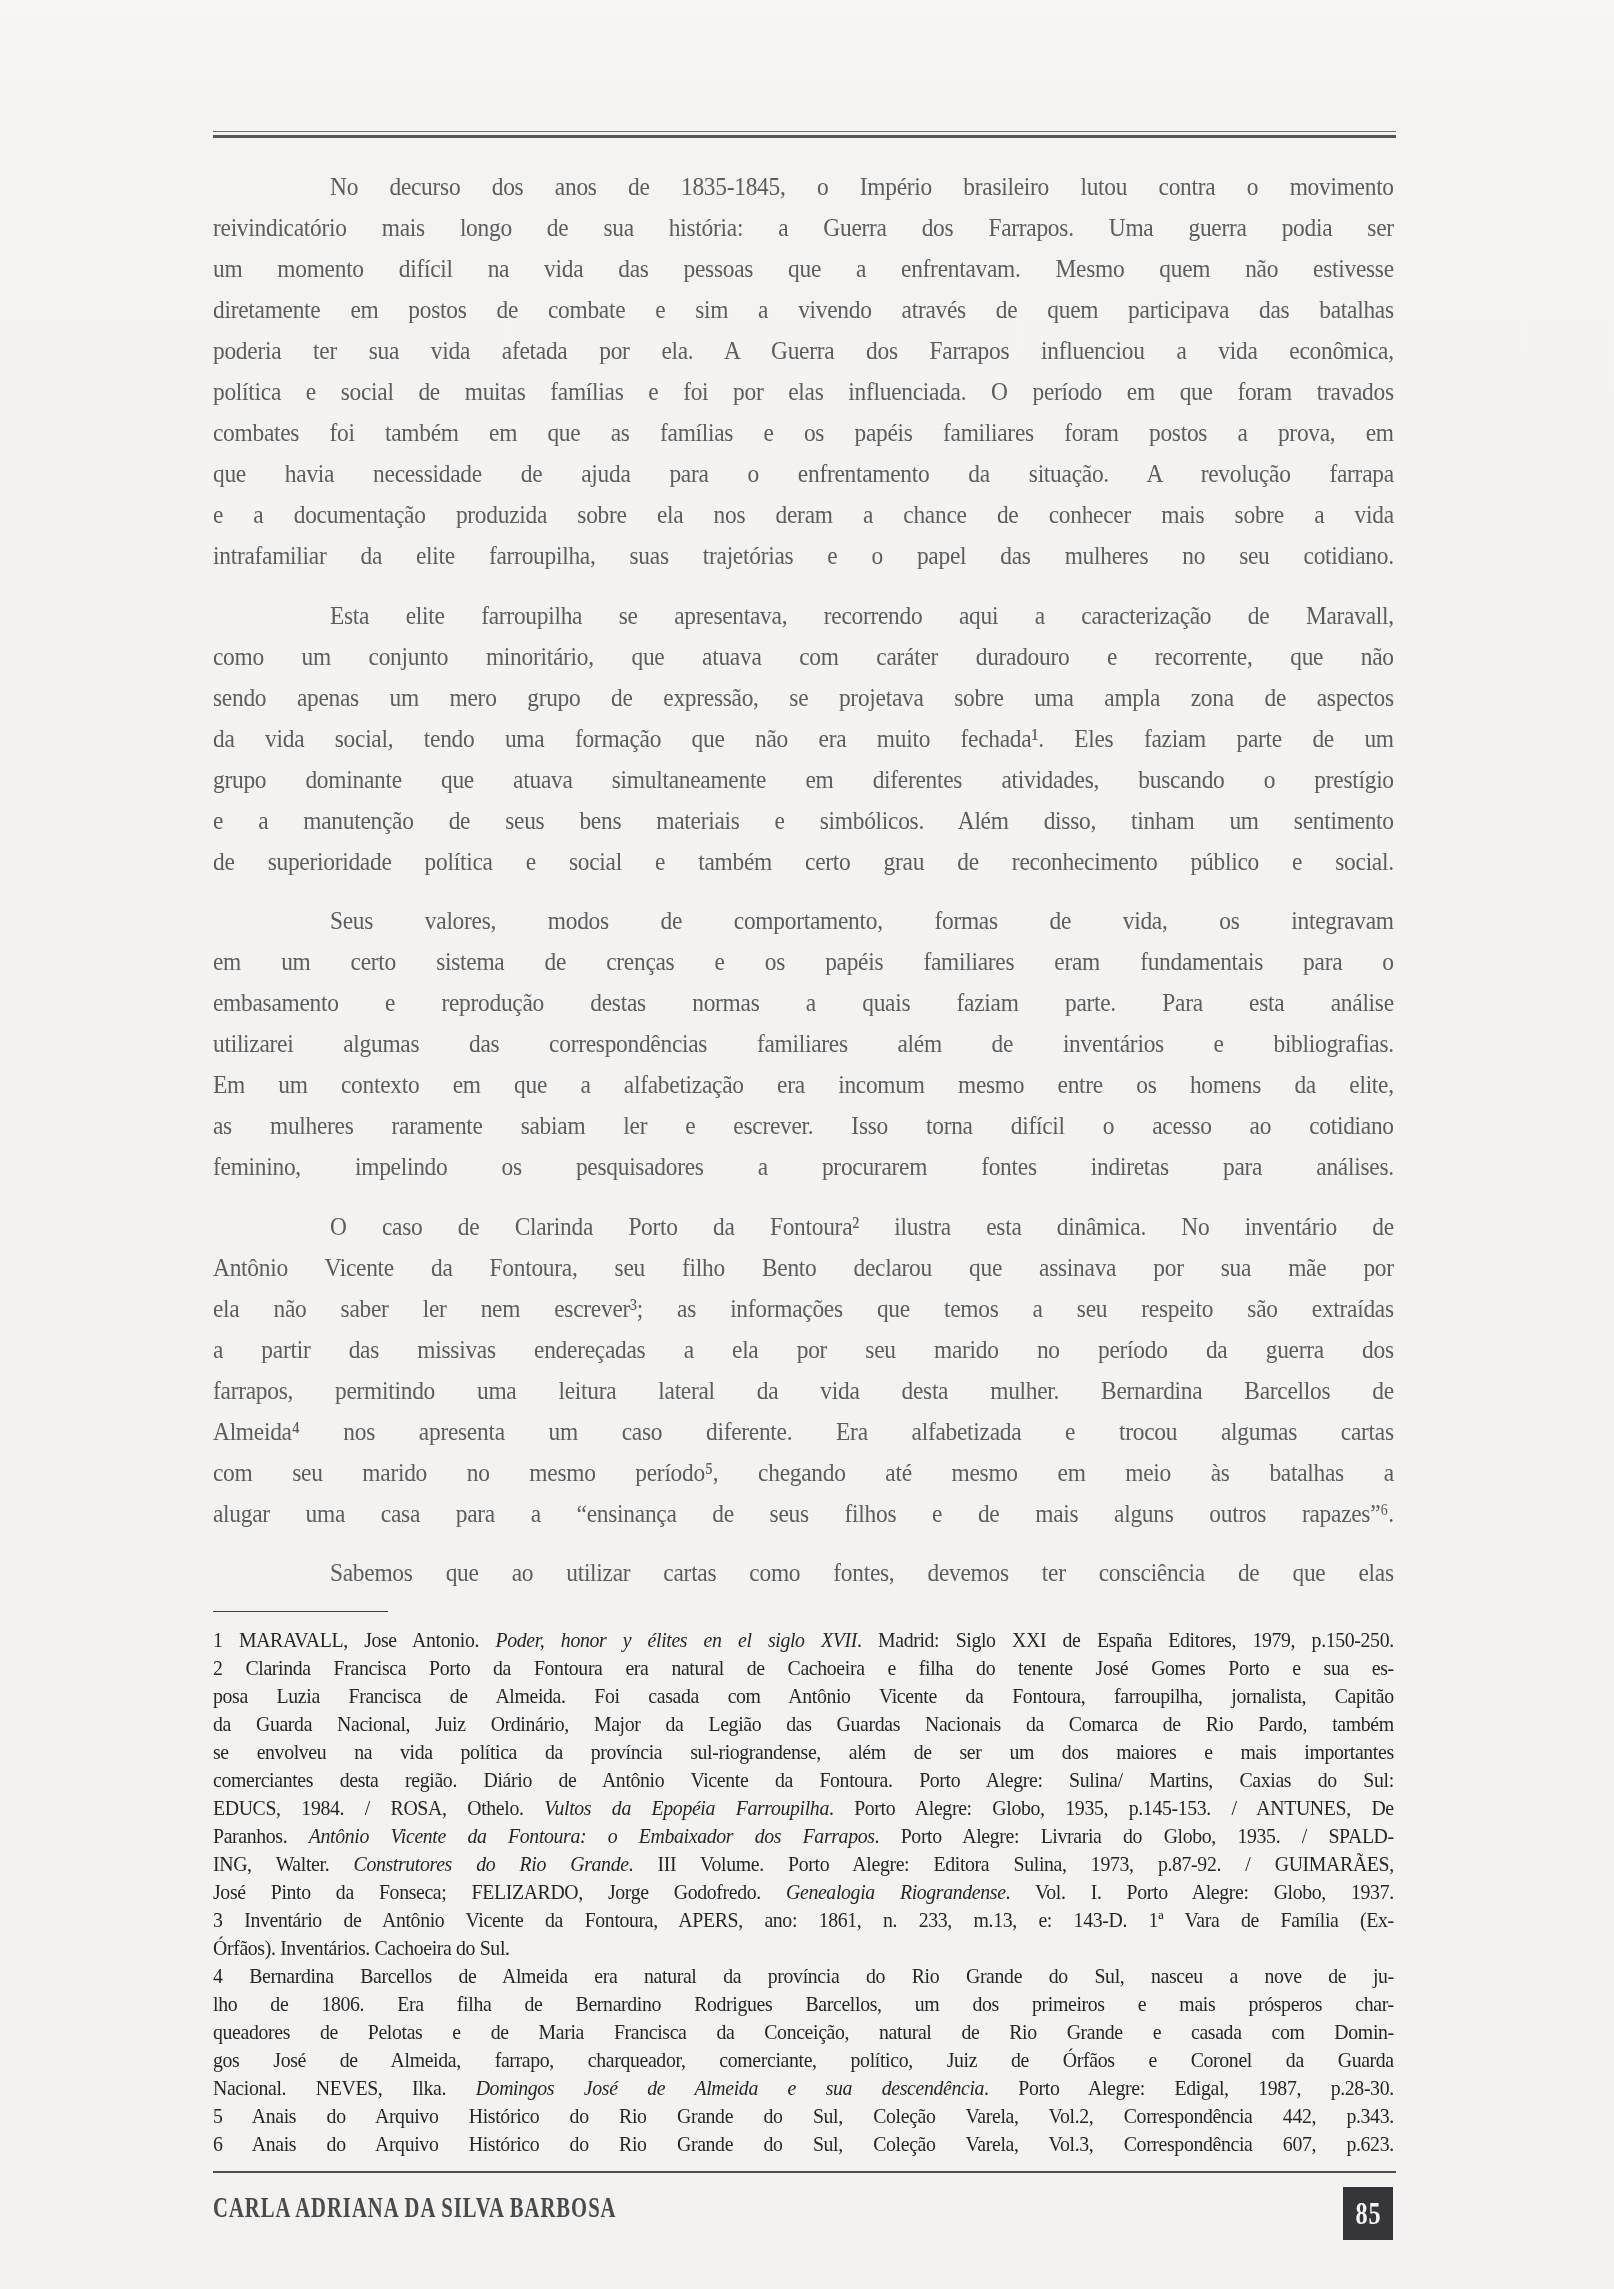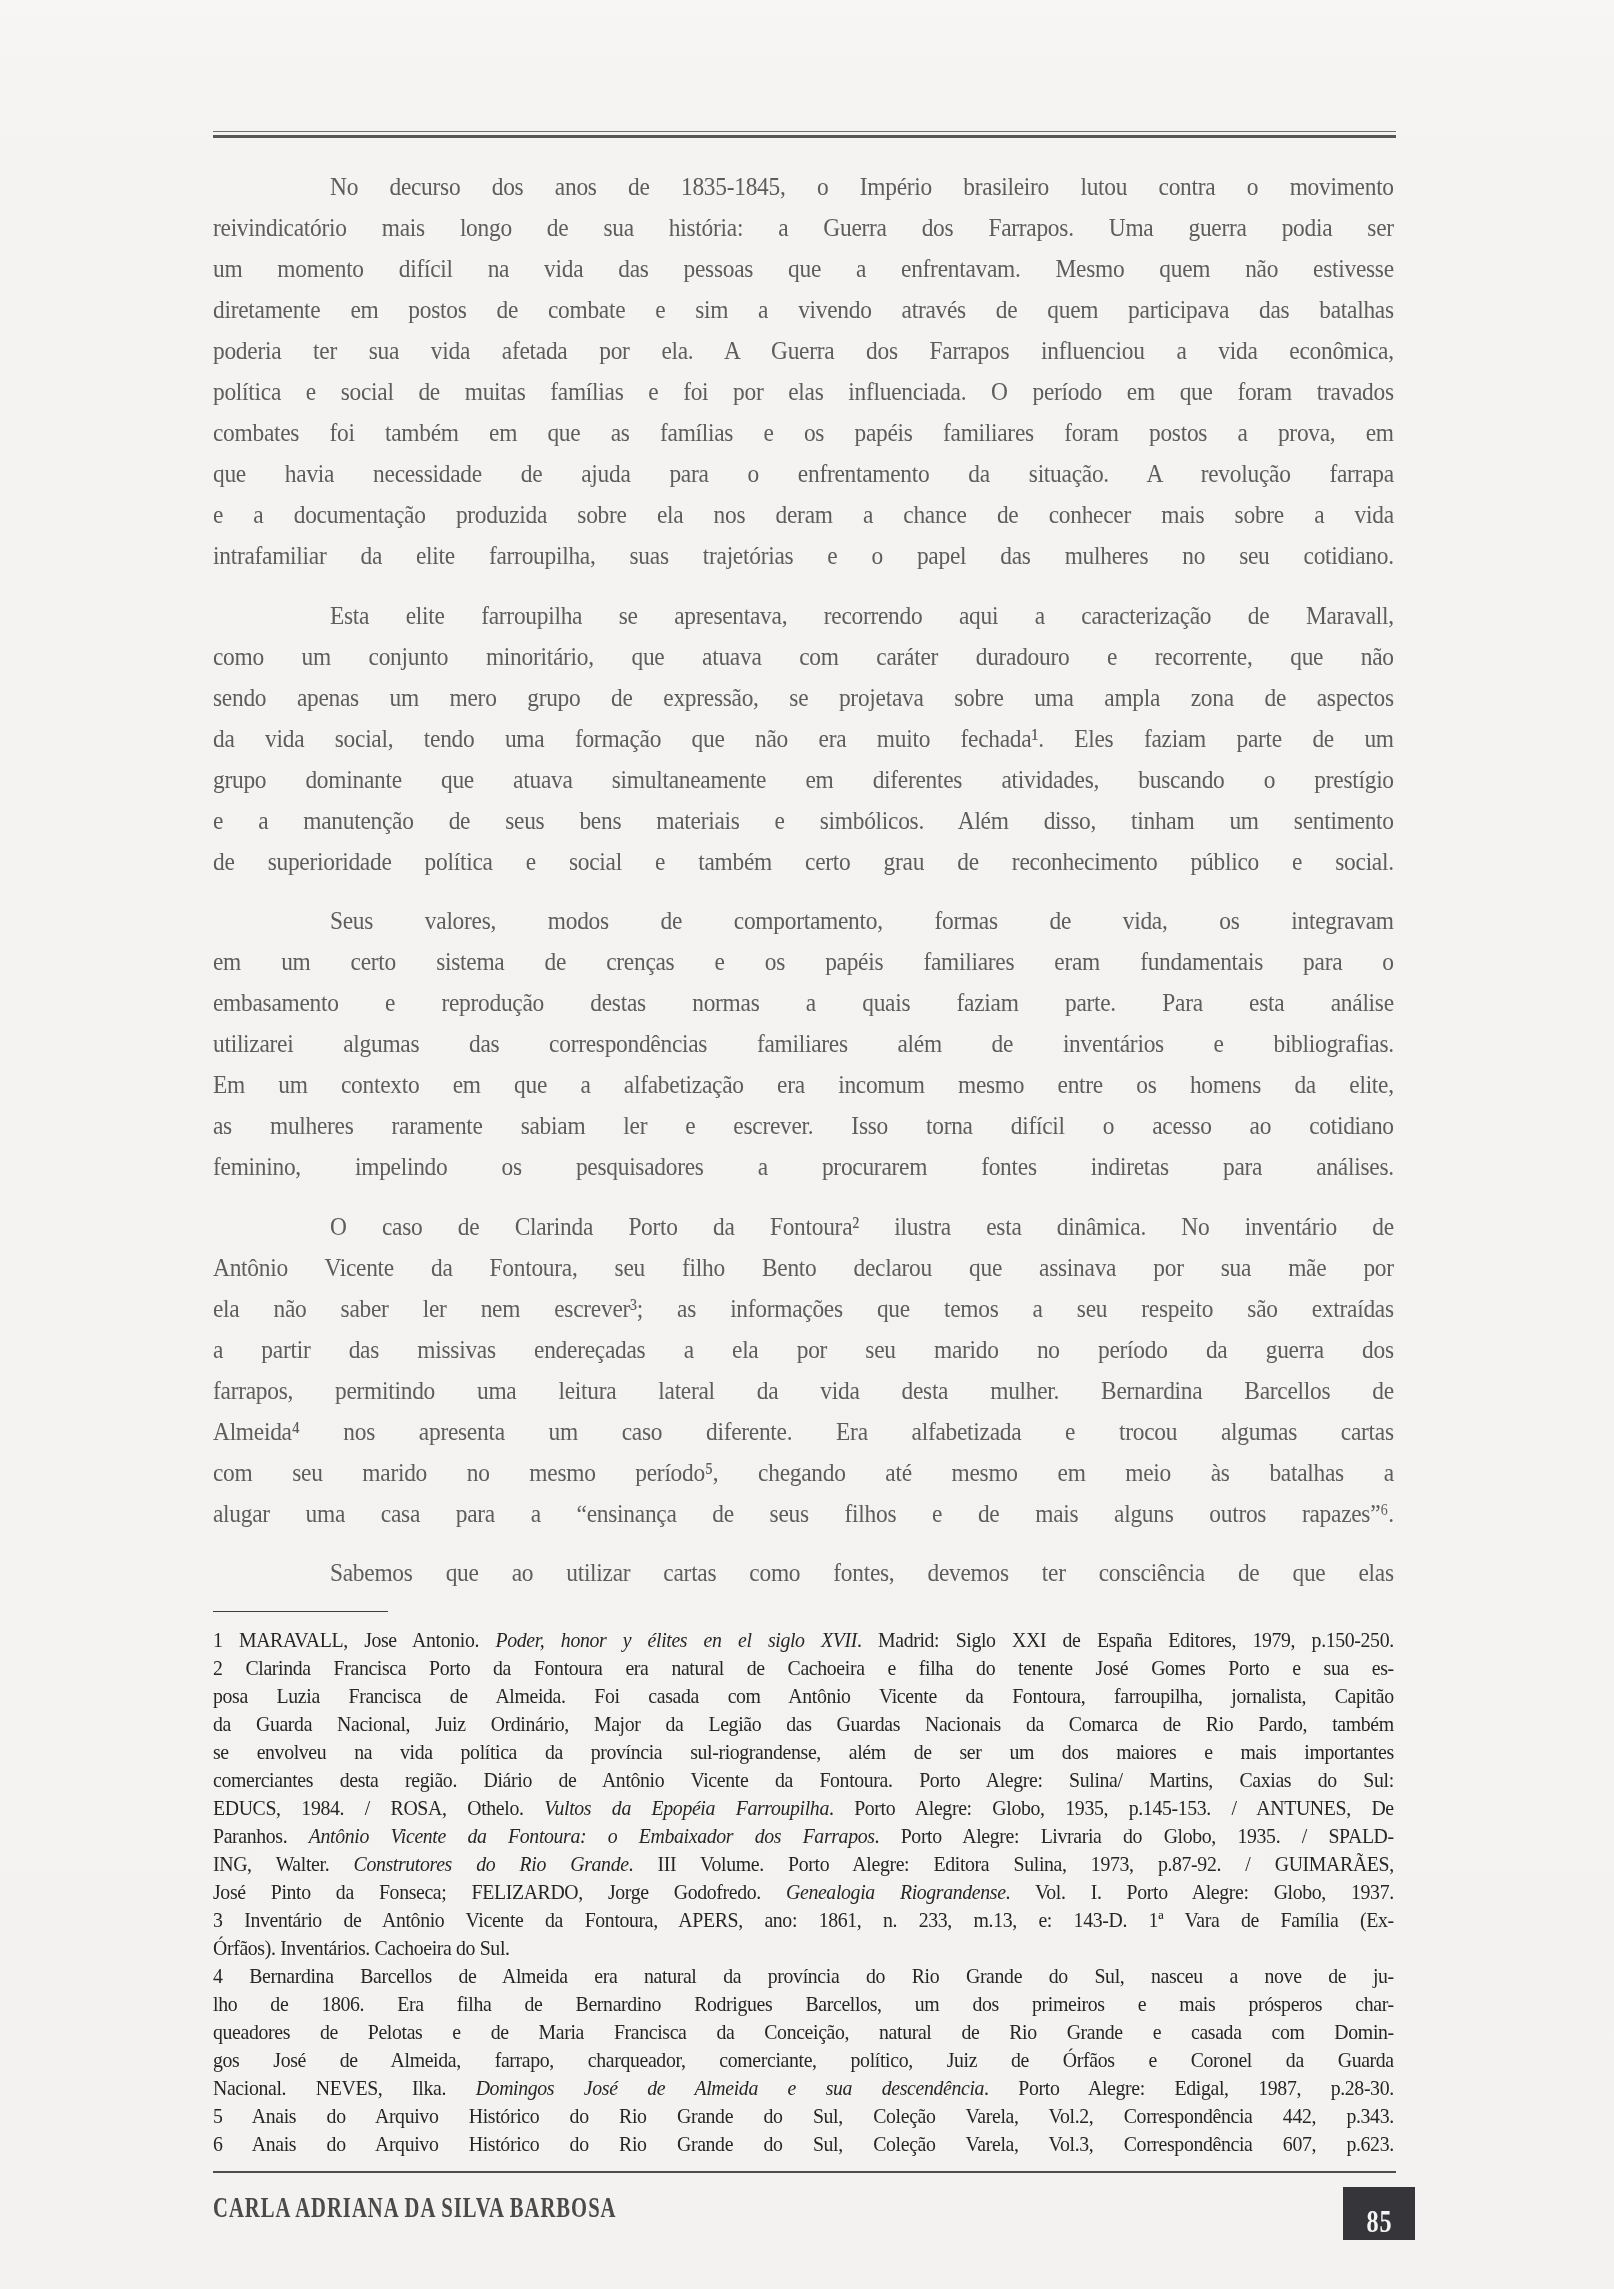--- a/index.html
+++ b/index.html
@@ -38,23 +38,23 @@
   .footer-rule{
     position:absolute;left:213px;top:2171px;width:1183px;height:0;
     border-top:2.8px solid #4d4d4d;
   }
   .author{
     position:absolute;left:213px;top:2191px;
     font-size:29.5px;font-weight:bold;color:var(--author-text,#4a4a4a);
     transform:scaleX(0.70);transform-origin:0 0;letter-spacing:1.4px;white-space:nowrap;
   }
   .page-badge{
-    position:absolute;left:1343px;top:2187px;width:72px;height:53px;
+    position:absolute;left:1343px;top:2187px;width:50px;height:53px;
     background:var(--badge-bg,#35353a);color:var(--badge-text,#f4f4f4);
-    display:flex;align-items:flex-end;justify-content:center;
+    display:flex;align-items:center;justify-content:center;
   }
   .badge-num{font-size:31px;font-weight:bold;transform:scaleX(0.78);letter-spacing:0.9px;}
 </style>
 </head>
 <body>
 
 <div class="page">
   <div class="header-rule"></div>
 
   <div class="article-body">

